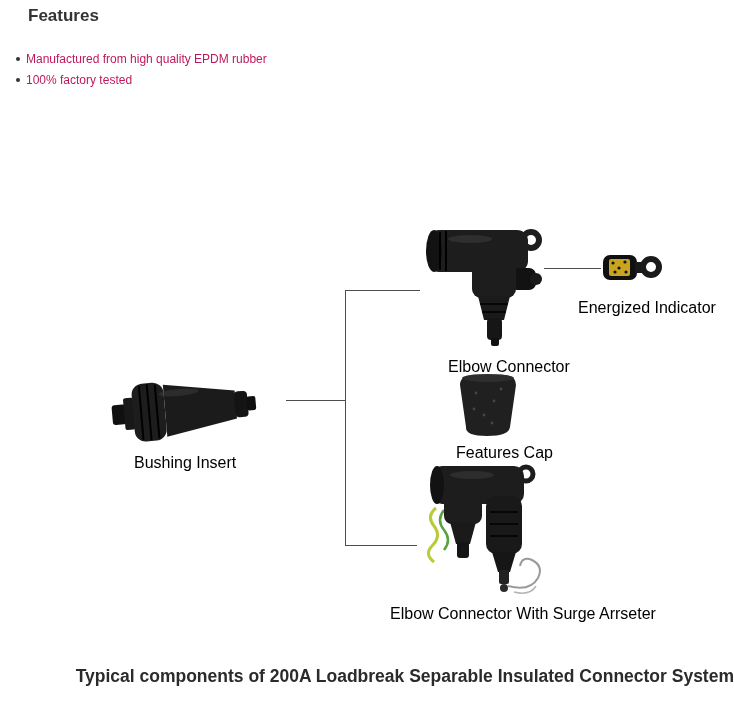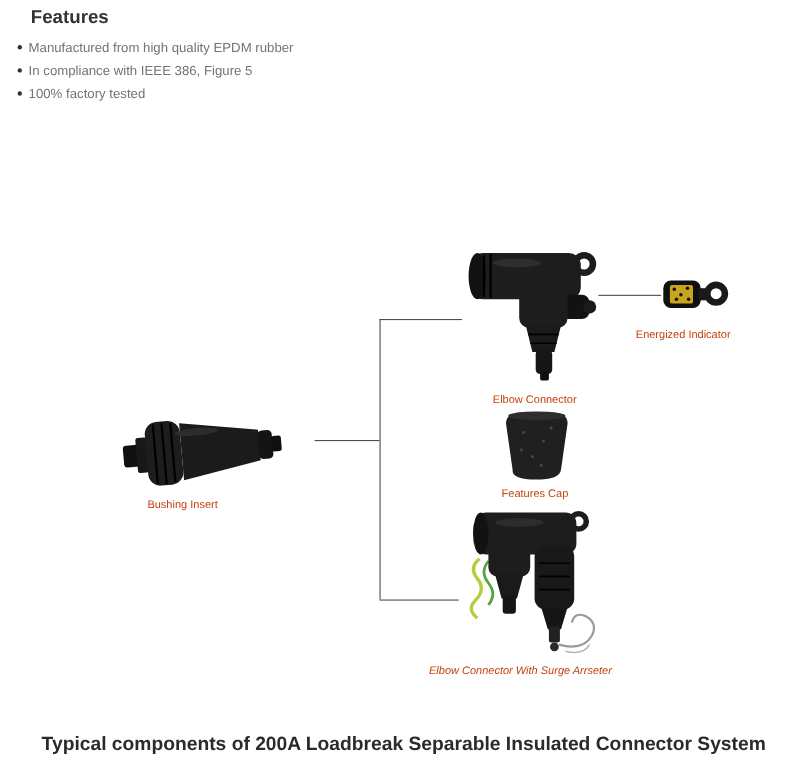--- a/index.html
+++ b/index.html
@@ -14,79 +14,75 @@
     overflow: hidden;
   }
 
   
   .features { position: absolute; left: 14px; top: 6px; width: 400px; }
   .features-title {
     font-size: 17px;
     font-weight: bold;
     color: #333333;
     margin-left: 14px;
-    margin-bottom: 10px;
+    margin-bottom: 26px;
   }
   .features-list { list-style: none; }
   .feature-item {
     display: flex;
     align-items: center;
     margin-bottom: 7px;
   }
   .dot {
     width: 4px; height: 4px;
     border-radius: 50%;
     background: #333;
     margin: 0 6px 0 2px;
     flex: 0 0 auto;
   }
-  .feature-text { font-size: 12px; color: #737373; }
+  .feature-text { font-size: 12px; color: #be185d; }
 
   
   .dia-label {
     position: absolute;
-    font-size: 10px;
-    color: #c2410c;
+    font-size: 16px;
+    color: #000000;
     white-space: nowrap;
   }
 
   
   .line { position: absolute; background: #4d4d4d; }
   .line.h { height: 1px; }
   .line.v { width: 1px; }
 
   
   .img { position: absolute; }
 
   
   .caption {
     position: absolute;
     left: 0; right: 0;
     top: 666px;
-    text-align: center;
+    text-align: right;
     font-size: 17.5px;
     font-weight: bold;
     color: #2b2b2b;
   }
 </style>
 </head>
 <body>
 
 <div class="page">
 
   <div class="features">
     <div class="features-title">Features</div>
     <ul class="features-list">
       <li class="feature-item">
         <span class="dot"></span>
         <span class="feature-text">Manufactured from high quality EPDM rubber</span>
-      </li>
-      <li class="feature-item">
-        <span class="dot"></span>
-        <span class="feature-text">In compliance with IEEE 386, Figure 5</span>
       </li>
       <li class="feature-item">
         <span class="dot"></span>
         <span class="feature-text">100% factory tested</span>
       </li>
     </ul>
   </div>
 
   <div class="line v" style="left:345px; top:290px; height:255px;"></div>
   <div class="line h" style="left:345px; top:290px; width:75px;"></div>
@@ -178,17 +174,17 @@
     <path d="M98,130 q22,6 30,-8 q6,-12 -6,-18 q-10,-4 -12,6" fill="none" stroke="#9a9a9a" stroke-width="2"></path>
     <path d="M104,136 q16,4 22,-6" fill="none" stroke="#b5b5b5" stroke-width="1.5"></path>
 
     <ellipse cx="62" cy="19" rx="22" ry="4" opacity="0.5" fill="#3d3d3d"></ellipse>
   </svg>
 
   <div class="dia-label" style="left:578px; top:299px;">Energized Indicator</div>
   <div class="dia-label" style="left:448px; top:358px;">Elbow Connector</div>
   <div class="dia-label" style="left:456px; top:444px;">Features Cap</div>
   <div class="dia-label" style="left:134px; top:454px;">Bushing Insert</div>
-  <div class="dia-label" style="left:390px; top:605px;font-style:italic;">Elbow Connector With Surge Arrseter</div>
+  <div class="dia-label" style="left:390px; top:605px;">Elbow Connector With Surge Arrseter</div>
 
   <div class="caption">Typical components of 200A Loadbreak Separable Insulated Connector System</div>
 
 </div>
 
 </body></html>

